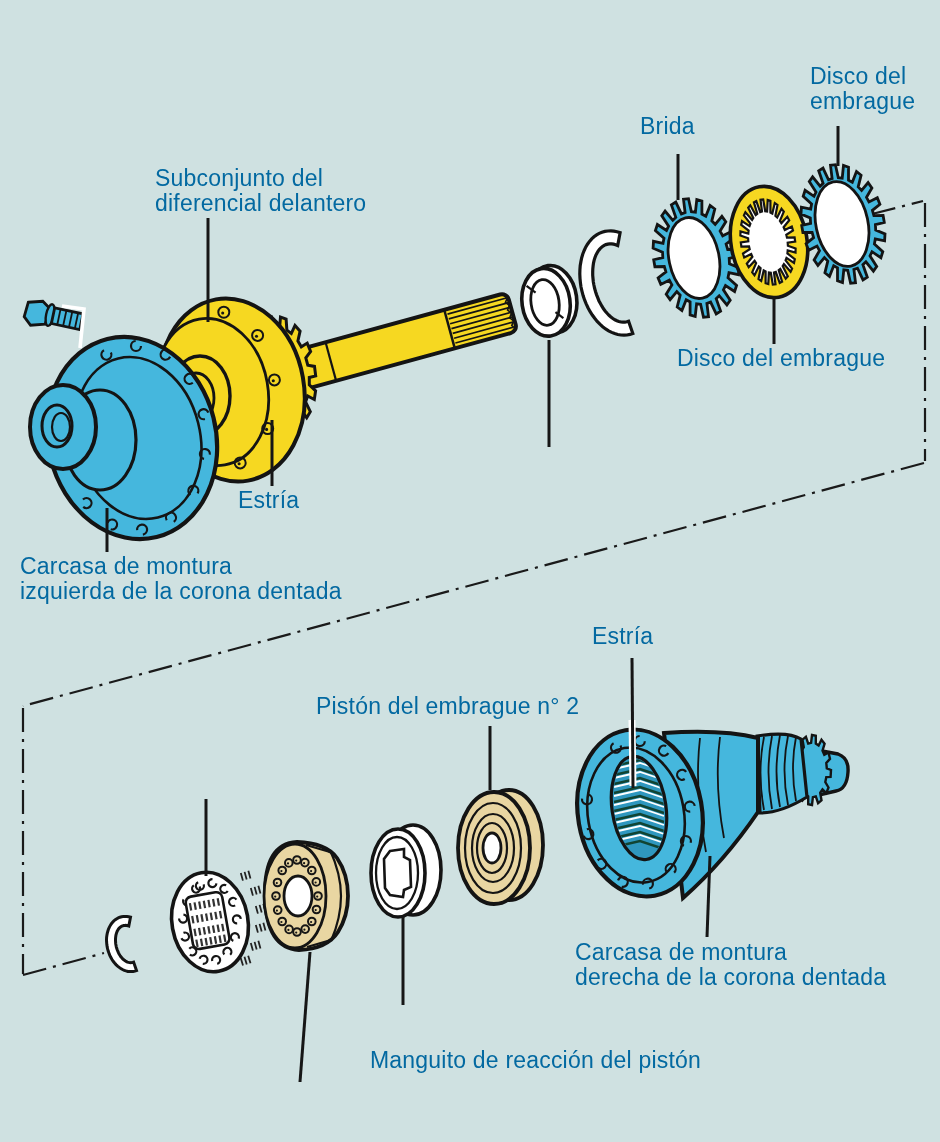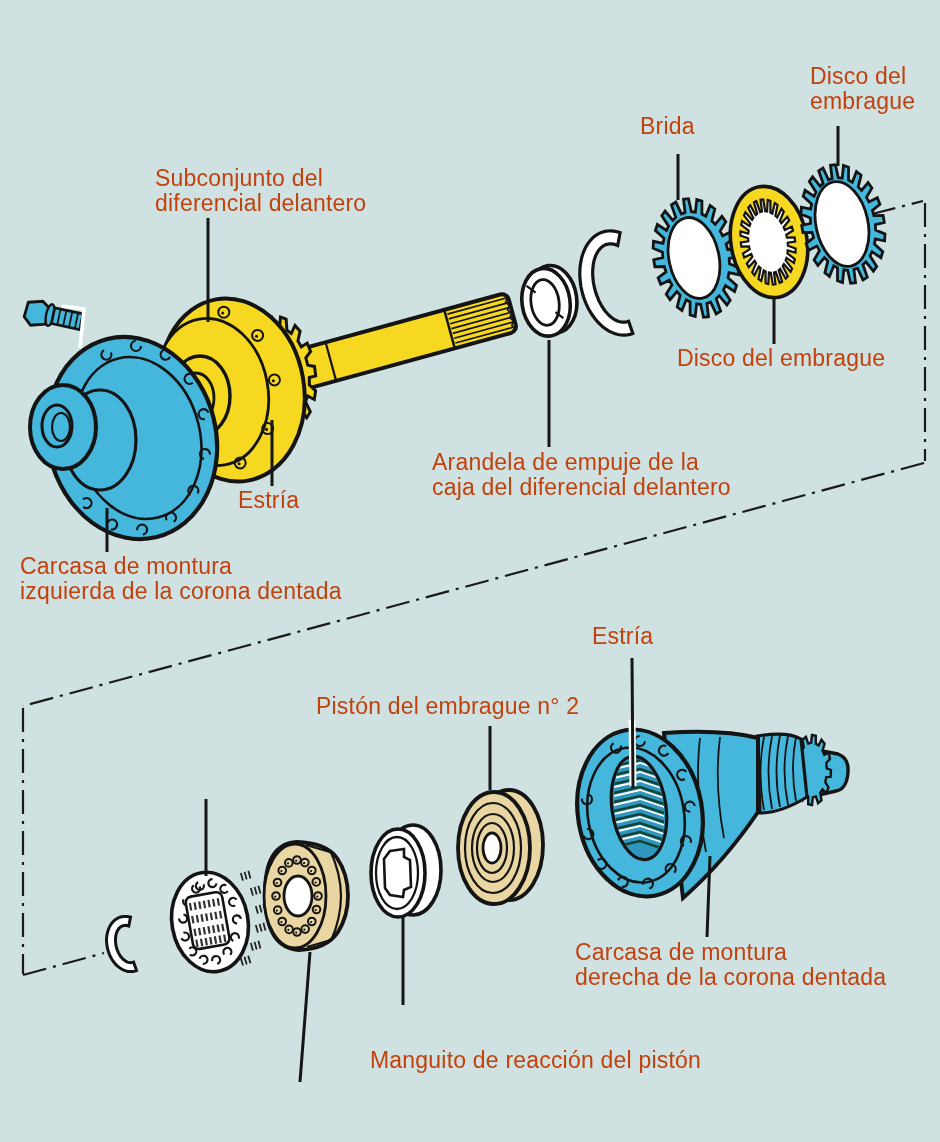--- a/index.html
+++ b/index.html
@@ -1,19 +1,19 @@
 <!DOCTYPE html>
 <html style="--bg: #cfe1e1; --blue: #45b7dd; --blue-dark: #2f97bf; --yellow: #f6d821; --tan: #e9d6a2; --outline: #141414;"><head>
 <meta charset="utf-8">
 <style>
   html,body{margin:0;padding:0;}
   body{font-family:"Liberation Sans", sans-serif;}
   #stage{position:relative;width:940px;height:1142px;background:var(--bg,#cfe1e1);overflow:hidden;}
   #art{position:absolute;left:0;top:0;}
-  .lbl{position:absolute;font-size:23px;line-height:25px;color:#c2410c;white-space:pre-line;letter-spacing:.2px;}
+  .lbl{position:absolute;font-size:23px;line-height:25px;color:#0369a1;white-space:pre-line;letter-spacing:.2px;}
 </style>
 </head>
 <body>
 
 <div id="stage">
 <svg id="art" width="940" height="1142" viewBox="0 0 940 1142">
 
   <path d="M872,214 L923,201 M925,203 L925,461 M924,463 L23,706 M23,708 L23,974 M23,975 L104,953" fill="none" stroke="#1a1a1a" stroke-width="2.2" stroke-dasharray="24 7 3 7"></path>
 
   <g transform="rotate(-15.3 300 370)">
@@ -300,22 +300,20 @@
     <line x1="632" y1="658" x2="633" y2="788" stroke="#161616" stroke-width="3"></line>
   </g>
 </svg>
 
   <div class="lbl" style="left:810px;top:64px">Disco del
 embrague</div>
   <div class="lbl" style="left:640px;top:114px">Brida</div>
   <div class="lbl" style="left:155px;top:166px">Subconjunto del
 diferencial delantero</div>
   <div class="lbl" style="left:677px;top:346px">Disco del embrague</div>
-  <div class="lbl" style="left:432px;top:450px">Arandela de empuje de la
-caja del diferencial delantero</div>
   <div class="lbl" style="left:238px;top:488px">Estría</div>
   <div class="lbl" style="left:20px;top:554px">Carcasa de montura
 izquierda de la corona dentada</div>
   <div class="lbl" style="left:592px;top:624px">Estría</div>
   <div class="lbl" style="left:316px;top:694px">Pistón del embrague n° 2</div>
   <div class="lbl" style="left:575px;top:940px">Carcasa de montura
 derecha de la corona dentada</div>
   <div class="lbl" style="left:370px;top:1048px">Manguito de reacción del pistón</div>
 </div>
 

